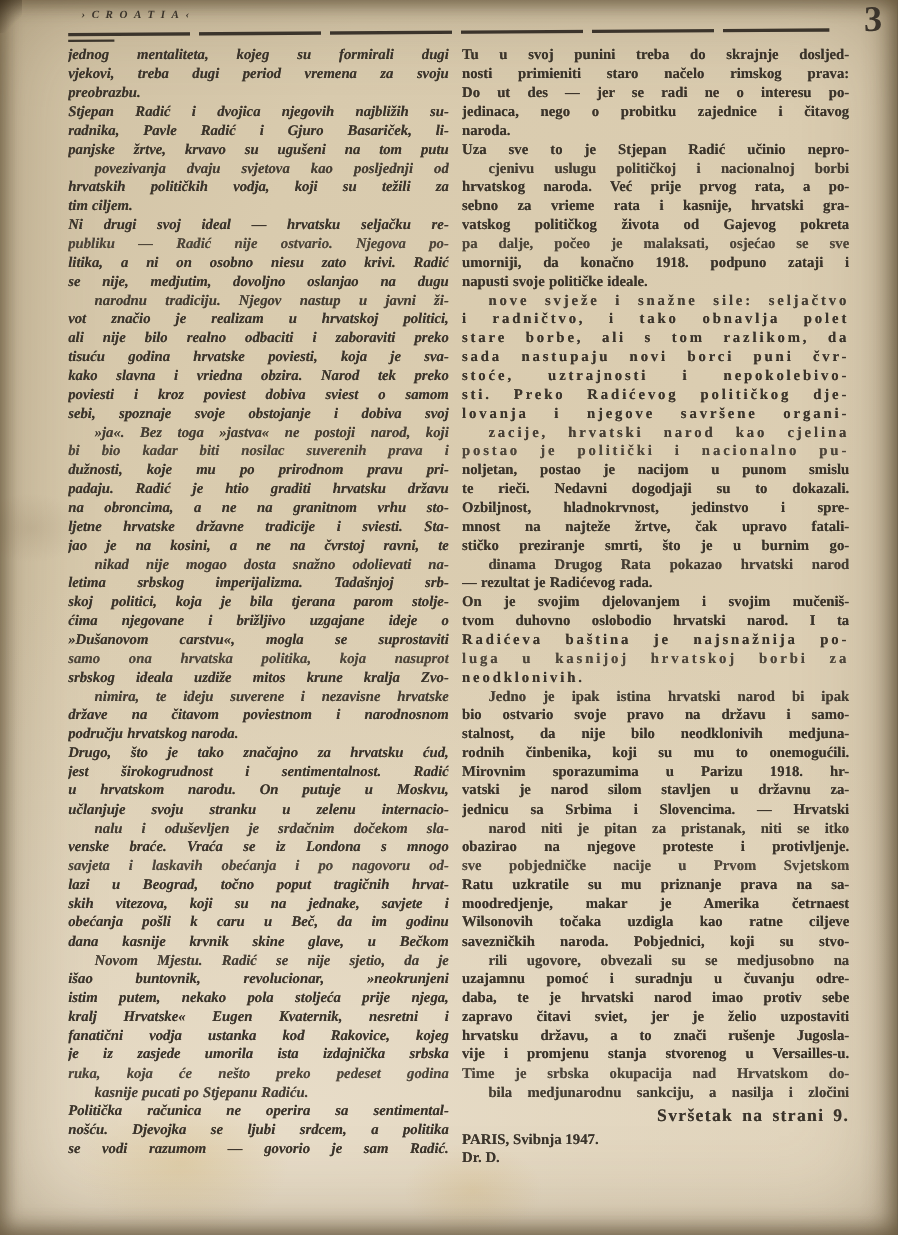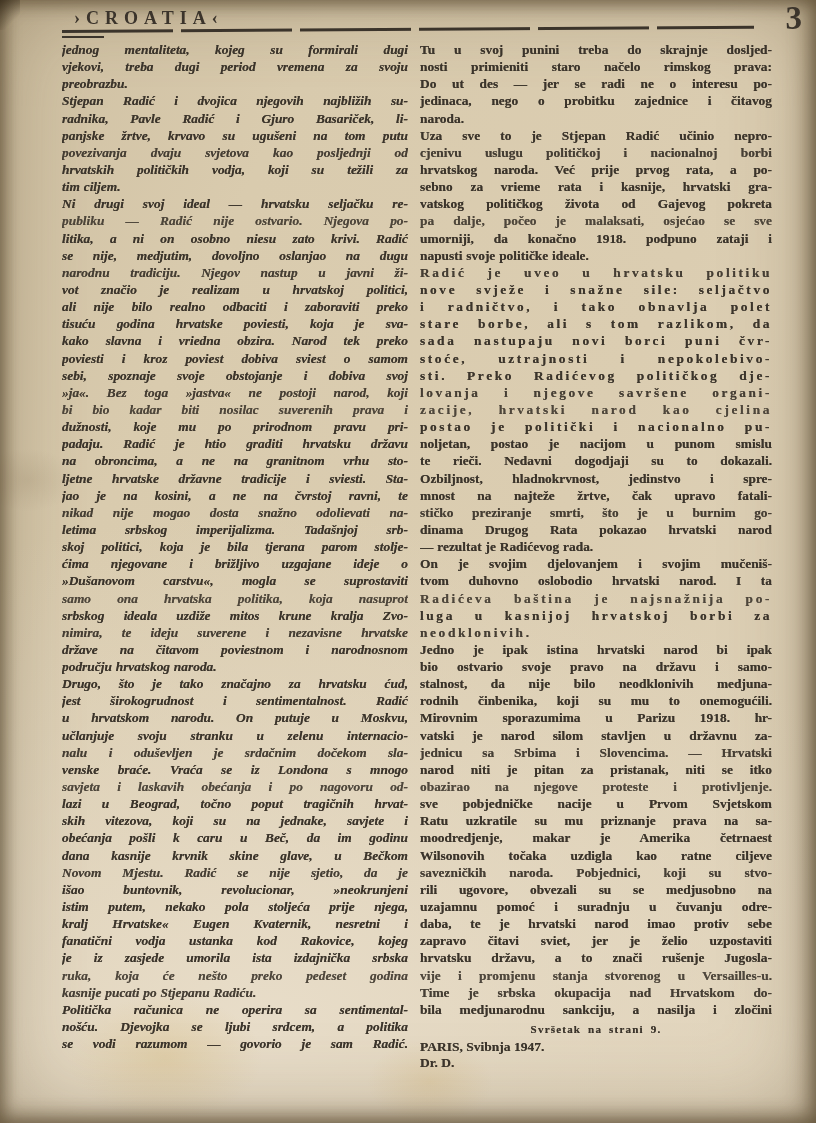--- a/index.html
+++ b/index.html
@@ -16,40 +16,40 @@
       inset -9px 0 22px rgba(70,55,30,0.45),
       inset 6px 0 16px rgba(70,55,30,0.28),
       inset 0 -9px 18px rgba(70,55,30,0.32),
       inset 0 6px 14px rgba(70,55,30,0.22);
     font-family:"Liberation Serif","DejaVu Serif",serif;
     font-weight:700;
     color:var(--ink,#3b342b);
   }
   .corner-shadow{position:absolute;left:0;top:0;width:20px;height:30px;
     background:linear-gradient(135deg, rgba(35,25,12,0.6), rgba(35,25,12,0) 70%);}
-  .masthead-title{position:absolute;left:74px;top:8px;font-size:18px;letter-spacing:6px;white-space:nowrap;}
+  .masthead-title{position:absolute;left:74px;top:8px;font-size:10px;letter-spacing:6px;white-space:nowrap;font-style:italic;}
   .rule{position:absolute;left:62px;top:30px;width:692px;height:3.2px;
     transform:rotate(-0.35deg);transform-origin:left center;
     background:repeating-linear-gradient(90deg, var(--ink,#3b342b) 0 111px, rgba(59,52,43,0) 111px 119px);}
   .rule-sub{position:absolute;left:62px;top:35.6px;width:42px;height:2.4px;background:var(--ink,#3b342b);
     transform:rotate(-0.3deg);}
   .page-number{position:absolute;right:14px;top:0px;font-size:33px;}
   .col{position:absolute;top:41px;}
   #col-left{left:62px;width:346px;font-style:italic;}
   #col-right{left:420px;width:352px;}
   .ln{
     font-size:13.4px;line-height:17.15px;height:17.15px;overflow:hidden;
     text-align:justify;text-align-last:justify;word-spacing:0.5px;
     text-shadow:0 0 0.5px rgba(59,52,43,0.75);
   }
   .ln.end{text-align-last:left;}
   .ln.sp{letter-spacing:2.6px;}
-  .ln:nth-child(7n){opacity:0.93;}
+  .ln:nth-child(7n){opacity:0.93;margin-left:24px;}
   .ln:nth-child(11n){opacity:0.88;}
-  .contnote{margin-top:5px;text-align:center;font-size:11px;letter-spacing:1.2px;word-spacing:3px;
+  .contnote{margin-top:5px;text-align:right;font-size:16px;letter-spacing:1.2px;word-spacing:3px;
     text-shadow:0 0 0.5px rgba(59,52,43,0.7);}
   .sigrow{margin-top:4px;display:flex;justify-content:space-between;font-size:13.5px;
     text-shadow:0 0 0.5px rgba(59,52,43,0.7);flex-direction:column;}
 </style>
 </head>
 <body>
 
 <div class="page" style="--ink: #3b342b;">
   <div class="corner-shadow"></div>
 
@@ -127,21 +127,20 @@
       <div class="ln">jedinaca, nego o probitku zajednice i čitavog</div>
       <div class="ln end">naroda.</div>
       <div class="ln">Uza sve to je Stjepan Radić učinio nepro-</div>
       <div class="ln">cjenivu uslugu političkoj i nacionalnoj borbi</div>
       <div class="ln">hrvatskog naroda. Već prije prvog rata, a po-</div>
       <div class="ln">sebno za vrieme rata i kasnije, hrvatski gra-</div>
       <div class="ln">vatskog političkog života od Gajevog pokreta</div>
       <div class="ln">pa dalje, počeo je malaksati, osjećao se sve</div>
       <div class="ln">umorniji, da konačno 1918. podpuno zataji i</div>
       <div class="ln end">napusti svoje političke ideale.</div>
-      <div class="ln sp">Radić je uveo u hrvatsku politiku</div>
       <div class="ln sp">nove svježe i snažne sile: seljačtvo</div>
       <div class="ln sp">i radničtvo, i tako obnavlja polet</div>
       <div class="ln sp">stare borbe, ali s tom razlikom, da</div>
       <div class="ln sp">sada nastupaju novi borci puni čvr-</div>
       <div class="ln sp">stoće, uztrajnosti i nepokolebivo-</div>
       <div class="ln sp">sti. Preko Radićevog političkog dje-</div>
       <div class="ln sp">lovanja i njegove savršene organi-</div>
       <div class="ln sp">zacije, hrvatski narod kao cjelina</div>
       <div class="ln sp">postao je politički i nacionalno pu-</div>
       <div class="ln">noljetan, postao je nacijom u punom smislu</div>

